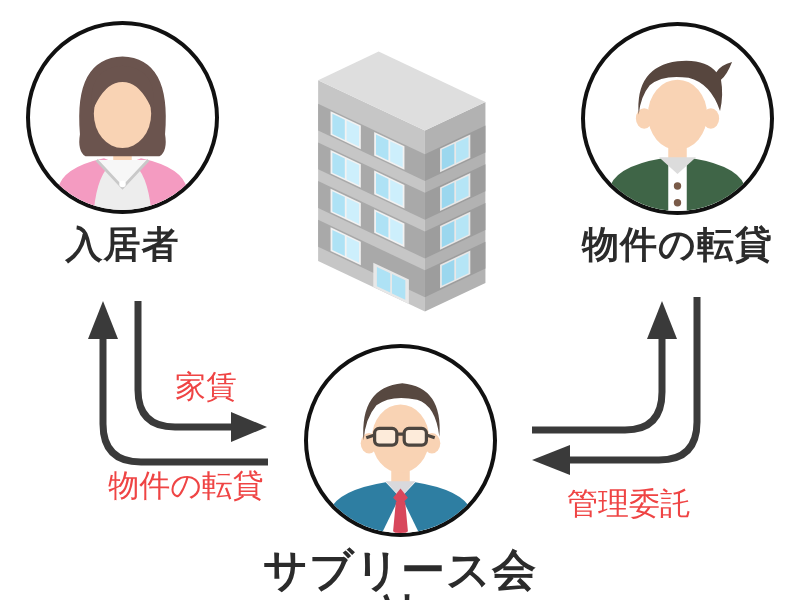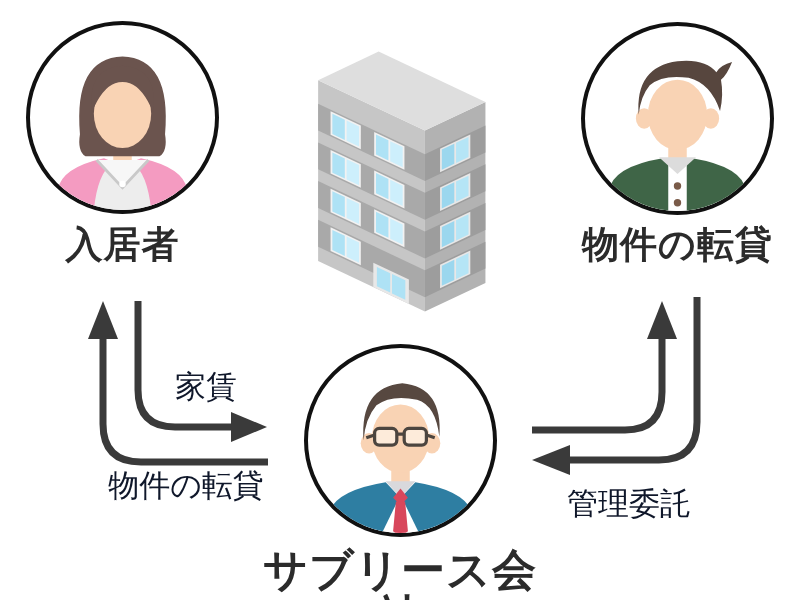--- a/index.html
+++ b/index.html
@@ -3,21 +3,21 @@
 <meta charset="utf-8">
 <style>
   html,body{margin:0;padding:0;background:#fff;}
   .stage{position:relative;width:800px;height:600px;background:#ffffff;overflow:hidden;
          font-family:"Liberation Sans","DejaVu Sans",sans-serif;}
   .avatar-circle{position:absolute;width:193px;height:193px;border:4px solid #111;
                  border-radius:50%;box-sizing:border-box;background:#fff;overflow:hidden;}
   .avatar-circle svg{display:block;width:100%;height:100%;}
   .actor-label{position:absolute;font-weight:bold;color:#2b2b2b;text-align:center;
                font-size:37px;line-height:1.05;letter-spacing:1px;}
-  .flow-label{position:absolute;font-size:31px;color:#0f172a;text-align:center;line-height:1.05;}
+  .flow-label{position:absolute;font-size:31px;color:#ef4444;text-align:center;line-height:1.05;}
   .abs{position:absolute;}
 </style>
 </head>
 <body>
 
 <div class="stage">
 
   <div class="avatar-circle" style="left:26px;top:21px;">
     <svg viewBox="0 0 200 200">
       <rect x="90" y="118" width="20" height="30" fill="#f9d3b4"></rect>

